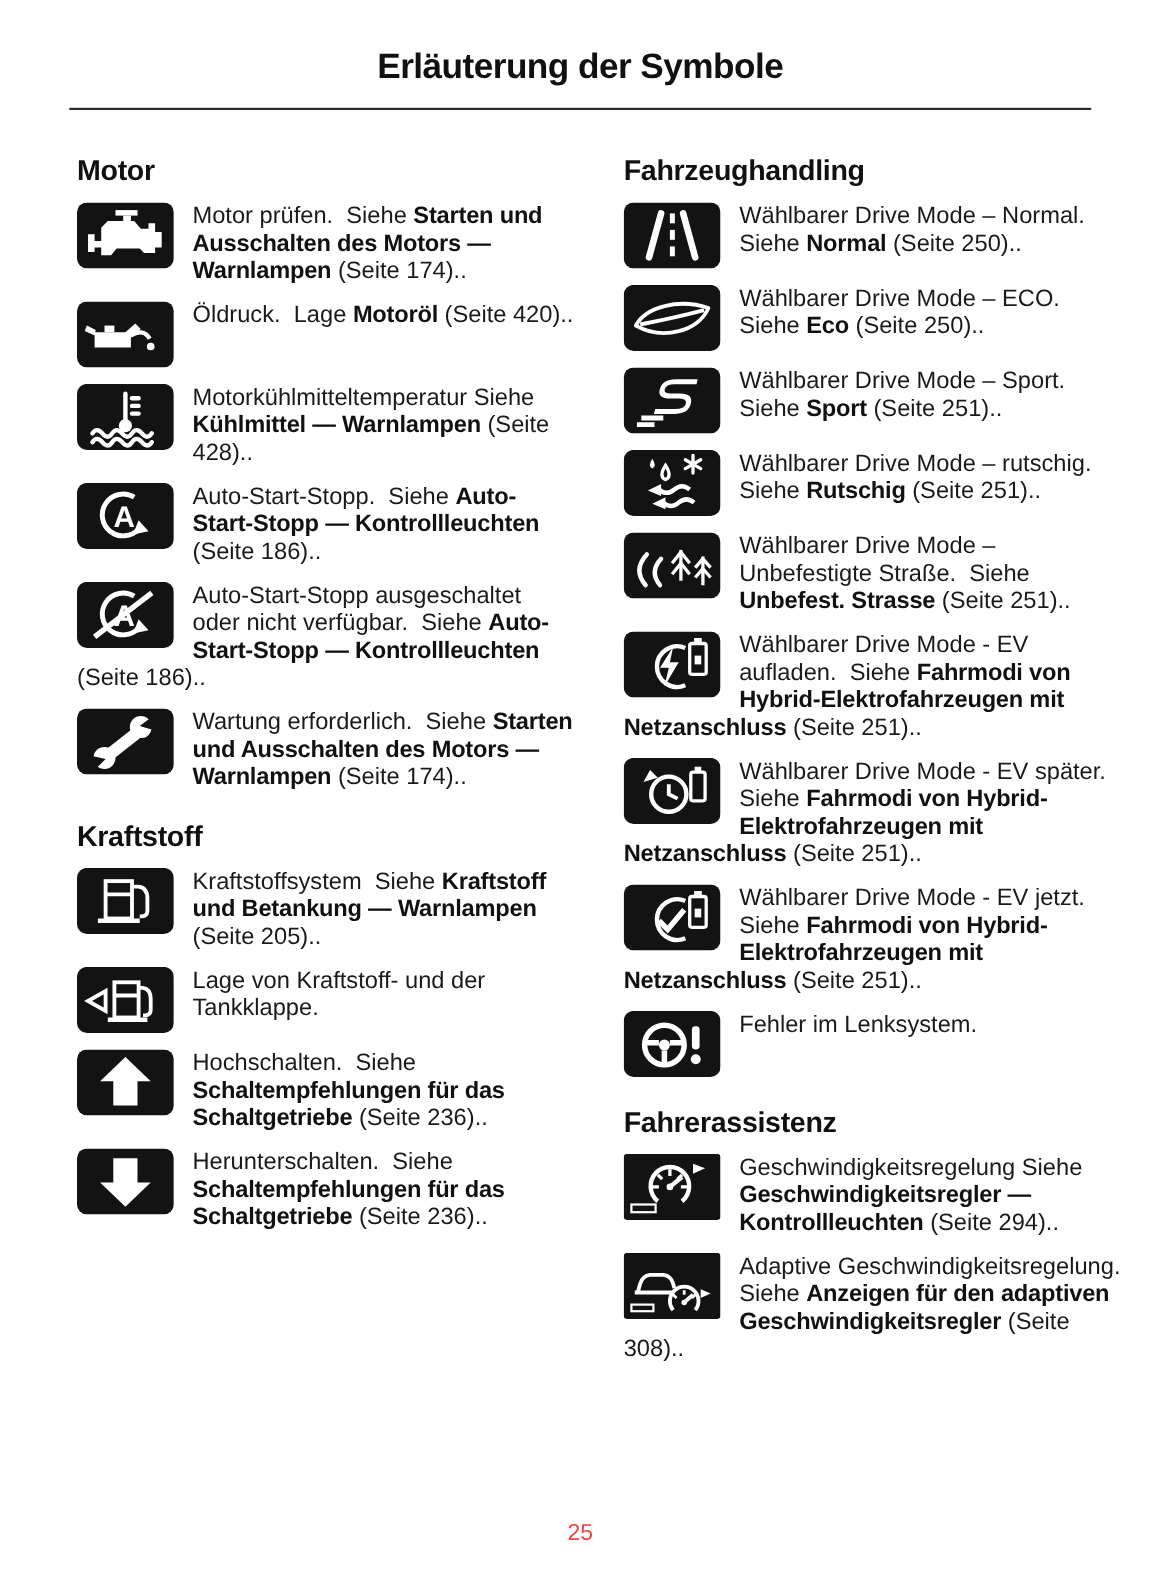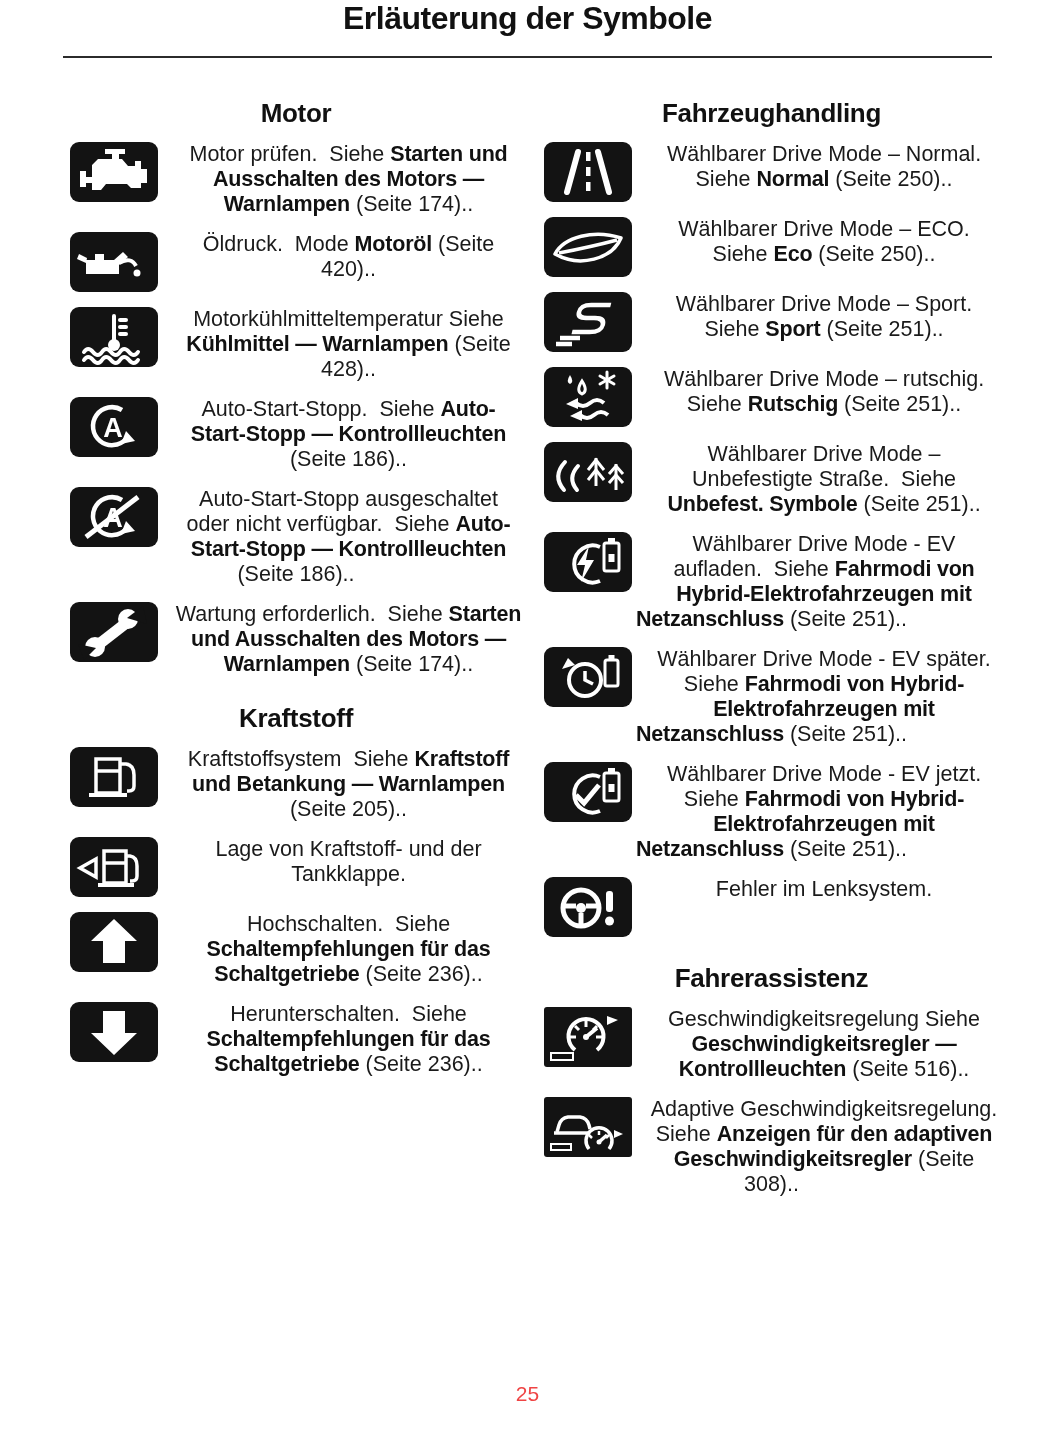--- a/index.html
+++ b/index.html
@@ -2,25 +2,25 @@
 <html><head>
 <meta charset="utf-8">
 <style>
   html,body{margin:0;padding:0;}
   body{
     width:1055px;height:1448px;position:relative;overflow:hidden;
     background:#ffffff;color:#1a1a1a;
     font-family:"Liberation Sans", sans-serif;
   }
   .page-title{
-    margin:0;text-align:center;
+    margin:0;padding-top:42px;text-align:center;
     font-size:32px;line-height:36px;font-weight:bold;letter-spacing:-0.5px;color:#111;
   }
   .rule{border:none;border-top:2px solid #2b2b2b;margin:20px 63px 0 63px;}
-  .cols{display:flex;padding:40px 33px 0 70px;gap:22px;align-items:flex-start;text-align:center;}
+  .cols{display:flex;padding:40px 33px 0 70px;gap:45px;align-items:flex-start;}
   .col{min-width:0;}
   .col-left{width:452px;flex:none;}
   .col-right{width:455px;flex:none;}
   h2.section-heading{
     margin:26px 0 14px 0;font-size:26px;line-height:30px;font-weight:bold;
     letter-spacing:-0.3px;color:#111;
   }
   .col > h2.section-heading:first-child{margin-top:0;}
   .item{margin-bottom:15px;}
   .item::after{content:"";display:block;clear:both;}
@@ -66,21 +66,21 @@
             <rect width="88" height="60" rx="9" fill="#131313"></rect>
             <g fill="#fff">
               <path d="M16 28 L44 28 L53 20 L58 25 L49 33 L49 42 L16 42 Z"></path>
               <rect x="25" y="22" width="9" height="6"></rect>
               <path d="M16 31 L7 27 L9 22 L17 26 Z"></path>
               <circle cx="67" cy="41" r="3.5"></circle>
             </g>
             <path d="M49 31 C 57 26 63 28 66 34" stroke="#fff" stroke-width="4" fill="none"></path>
           </svg>
         </span>
-        <p class="desc"><span>Öldruck.  Mode </span><span class="b">Motoröl</span><span> (Seite 420)..</span></p>
+        <p class="desc"><span>Öldruck.  Lage </span><span class="b">Motoröl</span><span> (Seite 420)..</span></p>
       </div>
       <div class="item">
         <span class="sym">
           <svg viewBox="0 0 88 60" width="88" height="60" xmlns="http://www.w3.org/2000/svg">
             <rect width="88" height="60" rx="9" fill="#131313"></rect>
             <g stroke="#fff" stroke-width="4" fill="none" stroke-linecap="round">
               <line x1="44" y1="9" x2="44" y2="34"></line>
               <line x1="50" y1="13" x2="56" y2="13"></line>
               <line x1="50" y1="20" x2="56" y2="20"></line>
               <line x1="50" y1="27" x2="56" y2="27"></line>
@@ -257,21 +257,21 @@
             <g stroke="#fff" stroke-width="3" fill="none">
               <line x1="52" y1="16" x2="52" y2="44"></line>
               <path d="M44 28 L52 18 L60 28"></path>
               <path d="M44 38 L52 28 L60 38"></path>
               <line x1="72" y1="22" x2="72" y2="48"></line>
               <path d="M65 32 L72 24 L79 32"></path>
               <path d="M65 41 L72 33 L79 41"></path>
             </g>
           </svg>
         </span>
-        <p class="desc"><span>Wählbarer Drive Mode – Unbefestigte Straße.  Siehe </span><span class="b">Unbefest. Symbole</span><span> (Seite 251)..</span></p>
+        <p class="desc"><span>Wählbarer Drive Mode – Unbefestigte Straße.  Siehe </span><span class="b">Unbefest. Strasse</span><span> (Seite 251)..</span></p>
       </div>
       <div class="item">
         <span class="sym">
           <svg viewBox="0 0 88 60" width="88" height="60" xmlns="http://www.w3.org/2000/svg">
             <rect width="88" height="60" rx="9" fill="#131313"></rect>
             <path d="M56 15 A18.5 18.5 0 1 0 56 49" stroke="#fff" stroke-width="4" fill="none"></path>
             <polygon points="45,14 33,33 41,33 37,50 50,28 42,28" fill="#fff"></polygon>
             <rect x="60" y="11" width="15" height="28" rx="2" stroke="#fff" stroke-width="3" fill="none"></rect>
             <rect x="64" y="6" width="7" height="4" fill="#fff"></rect>
             <rect x="64.5" y="22" width="6" height="8" fill="#fff"></rect>
@@ -334,21 +334,21 @@
               <line x1="42" y1="14" x2="42" y2="20"></line>
               <line x1="53" y1="19" x2="49" y2="23"></line>
               <line x1="58" y1="30" x2="52" y2="30"></line>
             </g>
             <line x1="42" y1="30" x2="53" y2="21" stroke="#fff" stroke-width="4"></line>
             <circle cx="42" cy="30" r="3" fill="#fff"></circle>
             <polygon points="63,9 74,13 63,18" fill="#fff"></polygon>
             <rect x="7" y="46" width="22" height="7" fill="none" stroke="#fff" stroke-width="2"></rect>
           </svg>
         </span>
-        <p class="desc"><span>Geschwindigkeitsregelung Siehe </span><span class="b">Geschwindigkeitsregler — Kontrollleuchten</span><span> (Seite 516)..</span></p>
+        <p class="desc"><span>Geschwindigkeitsregelung Siehe </span><span class="b">Geschwindigkeitsregler — Kontrollleuchten</span><span> (Seite 294)..</span></p>
       </div>
       <div class="item">
         <span class="sym">
           <svg viewBox="0 0 88 60" width="88" height="60" xmlns="http://www.w3.org/2000/svg">
             <rect width="88" height="60" rx="3" fill="#131313"></rect>
             <path d="M13 35 L15 28 Q17 21 24 20 L36 20 Q43 21 45 28 L46 32" stroke="#fff" stroke-width="3.5" fill="none"></path>
             <path d="M10 36 H46" stroke="#fff" stroke-width="3.5"></path>
             <path d="M45 52 A13 13 0 1 1 65 52" stroke="#fff" stroke-width="3.5" fill="none"></path>
             <g stroke="#fff" stroke-width="2.5">
               <line x1="45" y1="38" x2="48" y2="41"></line>

